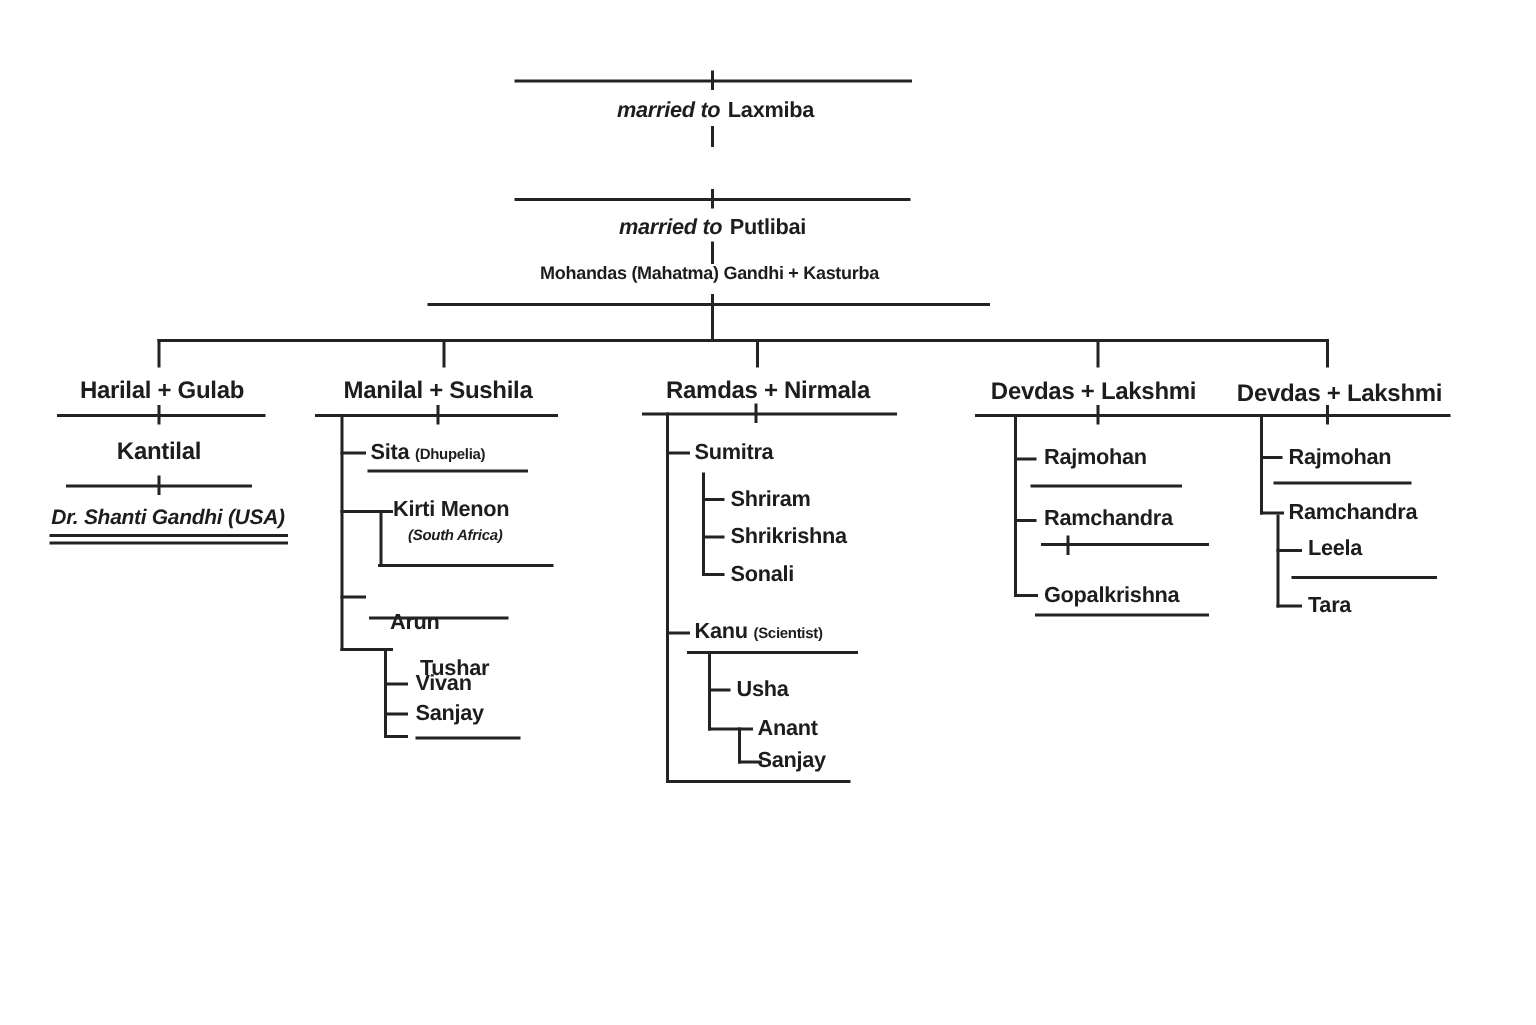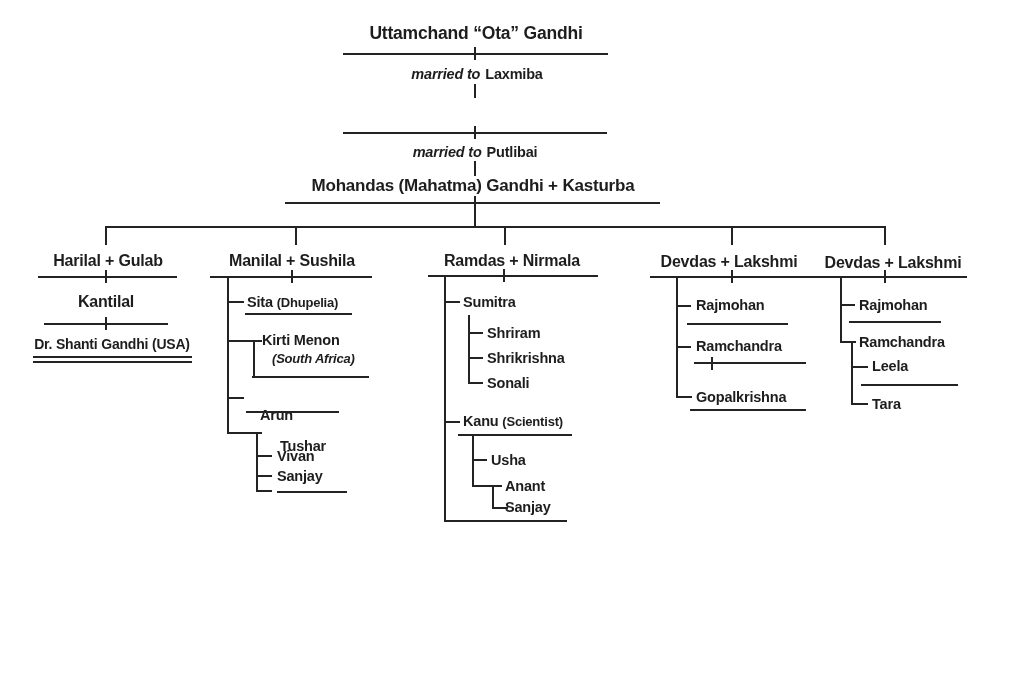--- a/index.html
+++ b/index.html
@@ -3,37 +3,36 @@
 <meta charset="utf-8">
 <style>
   * { margin:0; padding:0; box-sizing:border-box; }
   html,body { background:#ffffff; }
   .canvas {
     position:relative; width:1024px; height:683px; background:#ffffff;
     overflow:hidden; font-family:"Liberation Sans", sans-serif; color:#1d1d1d;
   }
   .t { position:absolute; white-space:nowrap; font-weight:700; line-height:1.15; letter-spacing:-0.2px; }
   .ctr { transform:translateX(-50%); }
-  .fs18 { font-size:17px; }
+  .fs18 { font-size:12px; }
   .fs17 { font-size:17.5px; }
   .fs16 { font-size:16px; }
   .fs15 { font-size:14.5px; }
   .fs14 { font-size:14px; }
-  .note { font-size:13px; }
+  .note { font-size:10px; }
   .it { font-style:italic; }
   .mprefix { font-style:italic; font-weight:600; margin-right:5px; }
   .hline { position:absolute; height:2px; background:#232323; }
   .vline { position:absolute; width:2px; background:#232323; }
 </style>
 </head>
 <body>
 
 <div class="canvas">
 
-  <div class="t fs17 ctr" style="left:476px; top:23px;">Uttamchand “Ota” Gandhi</div>
   <div class="hline" style="left:343px; top:53px; width:265px;"></div>
   <div class="vline" style="left:474px; top:47px; height:13px;"></div>
 
   <div class="t fs15 ctr" style="left:477px; top:66px;"><span class="mprefix">married to</span><span>Laxmiba</span></div>
   <div class="vline" style="left:474px; top:84px; height:14px;"></div>
 
   <div class="hline" style="left:343px; top:132px; width:264px;"></div>
   <div class="vline" style="left:474px; top:126px; height:13px;"></div>
 
   <div class="t fs15 ctr" style="left:475px; top:144px;"><span class="mprefix">married to</span><span>Putlibai</span></div>
@@ -51,21 +50,21 @@
   <div class="vline" style="left:884px; top:226px; height:19px;"></div>
 
   <div class="t fs16 ctr" style="left:108px; top:252px;">Harilal + Gulab</div>
   <div class="hline" style="left:38px; top:276px; width:139px;"></div>
   <div class="vline" style="left:105px; top:270px; height:13px;"></div>
 
   <div class="t fs16 ctr" style="left:106px; top:293px;">Kantilal</div>
   <div class="hline" style="left:44px; top:323px; width:124px;"></div>
   <div class="vline" style="left:105px; top:317px; height:13px;"></div>
 
-  <div class="t fs14 ctr" style="left:112px; top:336px;">Dr. Shanti Gandhi (USA)</div>
+  <div class="t fs14 ctr" style="left:112px; top:336px;font-style:italic;">Dr. Shanti Gandhi (USA)</div>
   <div class="hline" style="left:33px; top:356px; width:159px;"></div>
   <div class="hline" style="left:33px; top:361px; width:159px;"></div>
 
   <div class="t fs16 ctr" style="left:292px; top:252px;">Manilal + Sushila</div>
   <div class="hline" style="left:210px; top:276px; width:162px;"></div>
   <div class="vline" style="left:291px; top:270px; height:13px;"></div>
   <div class="vline" style="left:227px; top:276px; height:158px;"></div>
 
   <div class="hline" style="left:227px; top:301px; width:17px;"></div>
   <div class="t fs15" style="left:247px; top:294px;"><span>Sita</span> <span class="note">(Dhupelia)</span></div>

